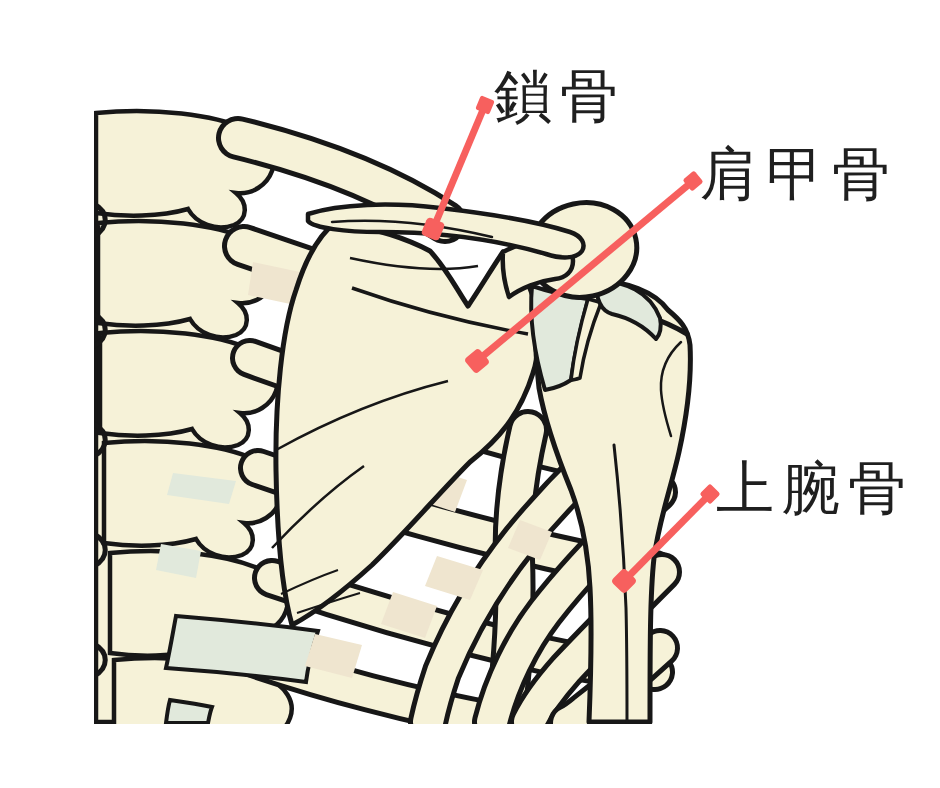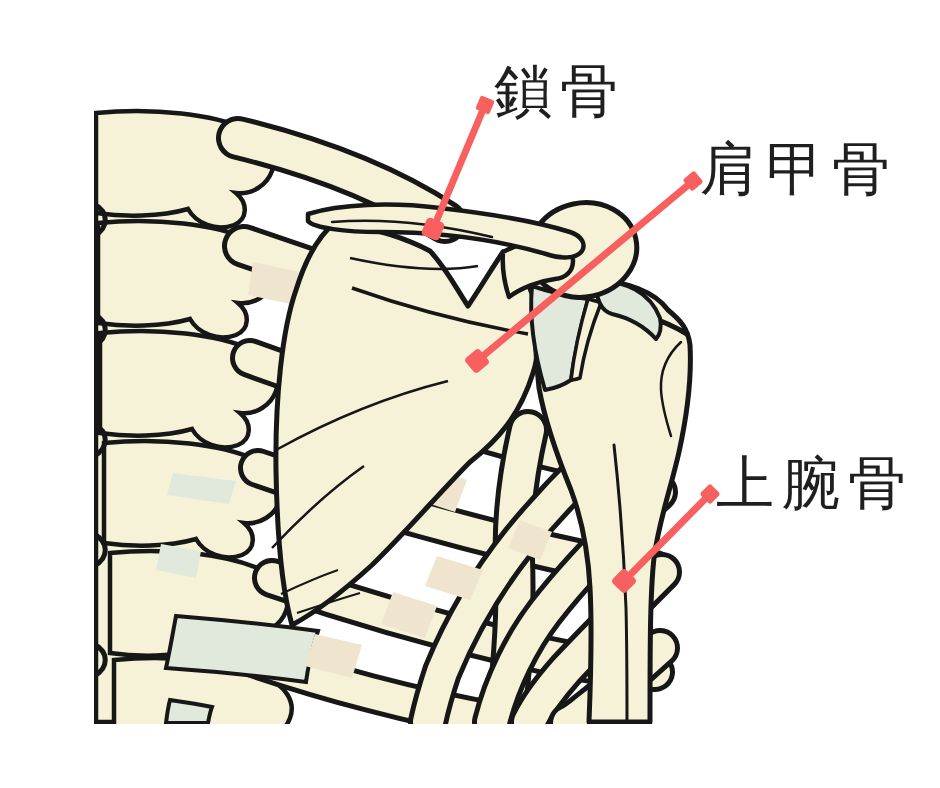--- a/index.html
+++ b/index.html
@@ -3,21 +3,21 @@
 <meta charset="utf-8">
 <style>
   :root{
     --background:#ffffff; --bone:#f6f2d8; --cartilage:#e1e9dc; --shade:#efe5cf;
     --outline:#171717; --leader:#f7605e; --text:#1f1f1f;
   }
   html,body{margin:0;padding:0;background:#fff;}
   #stage{
     position:relative; width:940px; height:788px; overflow:hidden;
     background:var(--background);
-    font-family:Liberation Mono, monospace;
+    font-family:Liberation Sans, sans-serif;
   }
   #stage svg{position:absolute;left:0;top:0;}
   .anat-label{
     position:absolute; color:var(--text); font-size:58px; line-height:1.1;
     letter-spacing:8px; font-weight:500; white-space:nowrap; user-select:none;
   }
   #label-clavicle{left:494px; top:64px;}
   #label-scapula{left:700px; top:142px;}
   #label-humerus{left:716px; top:456px;}
 </style>

